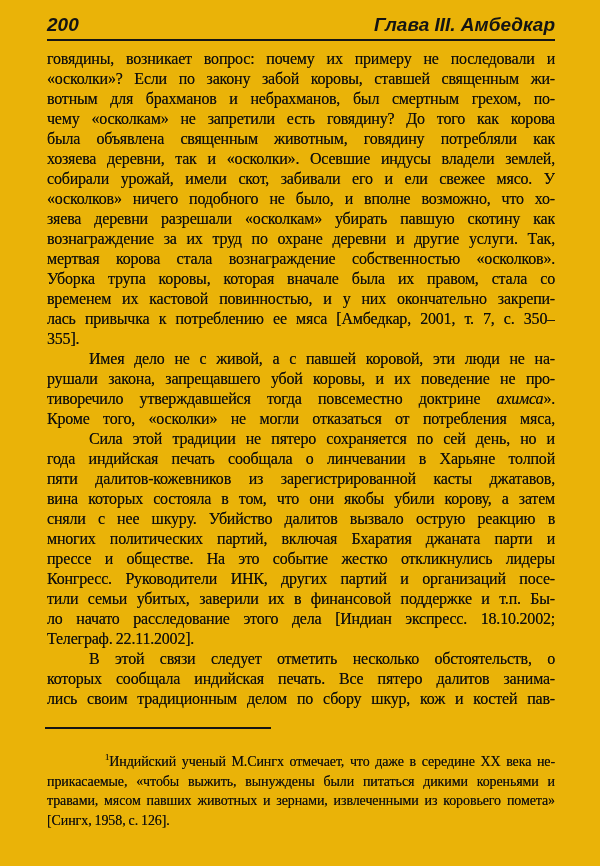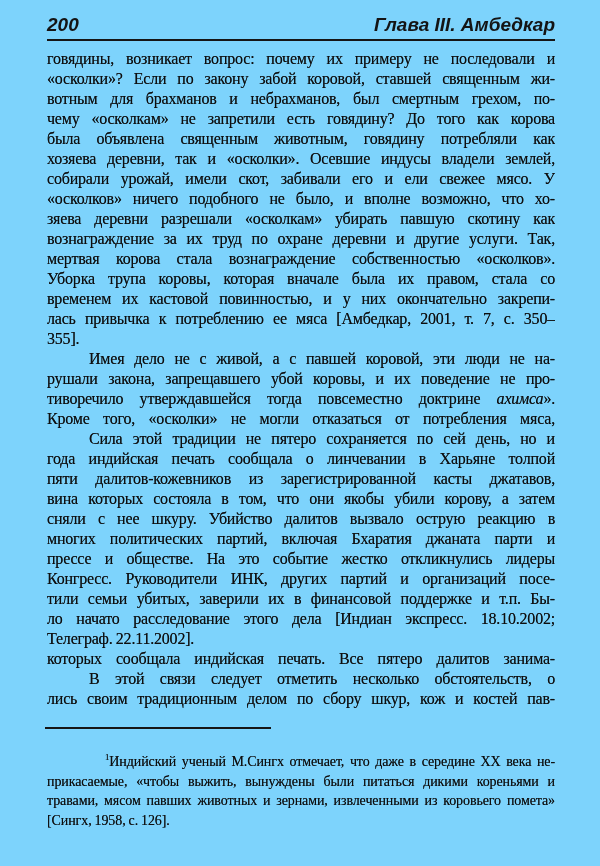--- a/index.html
+++ b/index.html
@@ -1,21 +1,21 @@
 <!DOCTYPE html>
 <html><head>
 <meta charset="utf-8">
 <style>
   html, body { margin: 0; padding: 0; background: #ffffff; }
   .page {
     position: relative;
     width: 600px;
     height: 866px;
     box-sizing: border-box;
-    background: #7dd3fc;
+    background: #eab308;
     padding: 14px 45px 0 47px;
     font-family: "Liberation Serif", serif;
     color: #0e0e0e;
     overflow: hidden;
   }
   .running-header {
     display: flex;
     justify-content: space-between;
     align-items: baseline;
     font-family: "Liberation Sans", sans-serif;
@@ -76,21 +76,21 @@
 
   <header class="running-header">
     <span>200</span>
     <span>Глава III. Амбедкар</span>
   </header>
 
   <div class="header-rule"></div>
 
   <main class="body-text">
       <div class="ln"><span>говядины, возникает вопрос: почему их примеру не последовали и</span></div>
-      <div class="ln"><span>«осколки»? Если по закону забой коровой, ставшей священным жи-</span></div>
+      <div class="ln"><span>«осколки»? Если по закону забой коровы, ставшей священным жи-</span></div>
       <div class="ln"><span>вотным для брахманов и небрахманов, был смертным грехом, по-</span></div>
       <div class="ln"><span>чему «осколкам» не запретили есть говядину? До того как корова</span></div>
       <div class="ln"><span>была объявлена священным животным, говядину потребляли как</span></div>
       <div class="ln"><span>хозяева деревни, так и «осколки». Осевшие индусы владели землей,</span></div>
       <div class="ln"><span>собирали урожай, имели скот, забивали его и ели свежее мясо. У</span></div>
       <div class="ln"><span>«осколков» ничего подобного не было, и вполне возможно, что хо-</span></div>
       <div class="ln"><span>зяева деревни разрешали «осколкам» убирать павшую скотину как</span></div>
       <div class="ln"><span>вознаграждение за их труд по охране деревни и другие услуги. Так,</span></div>
       <div class="ln"><span>мертвая корова стала вознаграждение собственностью «осколков».</span></div>
       <div class="ln"><span>Уборка трупа коровы, которая вначале была их правом, стала со</span></div>
@@ -105,22 +105,22 @@
       <div class="ln"><span>года индийская печать сообщала о линчевании в Харьяне толпой</span></div>
       <div class="ln"><span>пяти далитов-кожевников из зарегистрированной касты джатавов,</span></div>
       <div class="ln"><span>вина которых состояла в том, что они якобы убили корову, а затем</span></div>
       <div class="ln"><span>сняли с нее шкуру. Убийство далитов вызвало острую реакцию в</span></div>
       <div class="ln"><span>многих политических партий, включая Бхаратия джаната парти и</span></div>
       <div class="ln"><span>прессе и обществе. На это событие жестко откликнулись лидеры</span></div>
       <div class="ln"><span>Конгресс. Руководители ИНК, других партий и организаций посе-</span></div>
       <div class="ln"><span>тили семьи убитых, заверили их в финансовой поддержке и т.п. Бы-</span></div>
       <div class="ln"><span>ло начато расследование этого дела [Индиан экспресс. 18.10.2002;</span></div>
       <div class="ln ln-last"><span>Телеграф. 22.11.2002].</span></div>
+      <div class="ln ln-indent"><span>В этой связи следует отметить несколько обстоятельств, о</span></div>
       <div class="ln"><span>которых сообщала индийская печать. Все пятеро далитов занима-</span></div>
-      <div class="ln ln-indent"><span>В этой связи следует отметить несколько обстоятельств, о</span></div>
       <div class="ln"><span>лись своим традиционным делом по сбору шкур, кож и костей пав-</span></div>
     </main>
 
   <div class="footnote-rule"></div>
 
   <section class="footnote">
       <div class="ln fn-indent"><span class="sup">1</span><span>Индийский ученый М.Сингх отмечает, что даже в середине XX века не-</span></div>
       <div class="ln"><span>прикасаемые, «чтобы выжить, вынуждены были питаться дикими кореньями и</span></div>
       <div class="ln"><span>травами, мясом павших животных и зернами, извлеченными из коровьего помета»</span></div>
       <div class="ln ln-last"><span>[Сингх, 1958, с. 126].</span></div>

